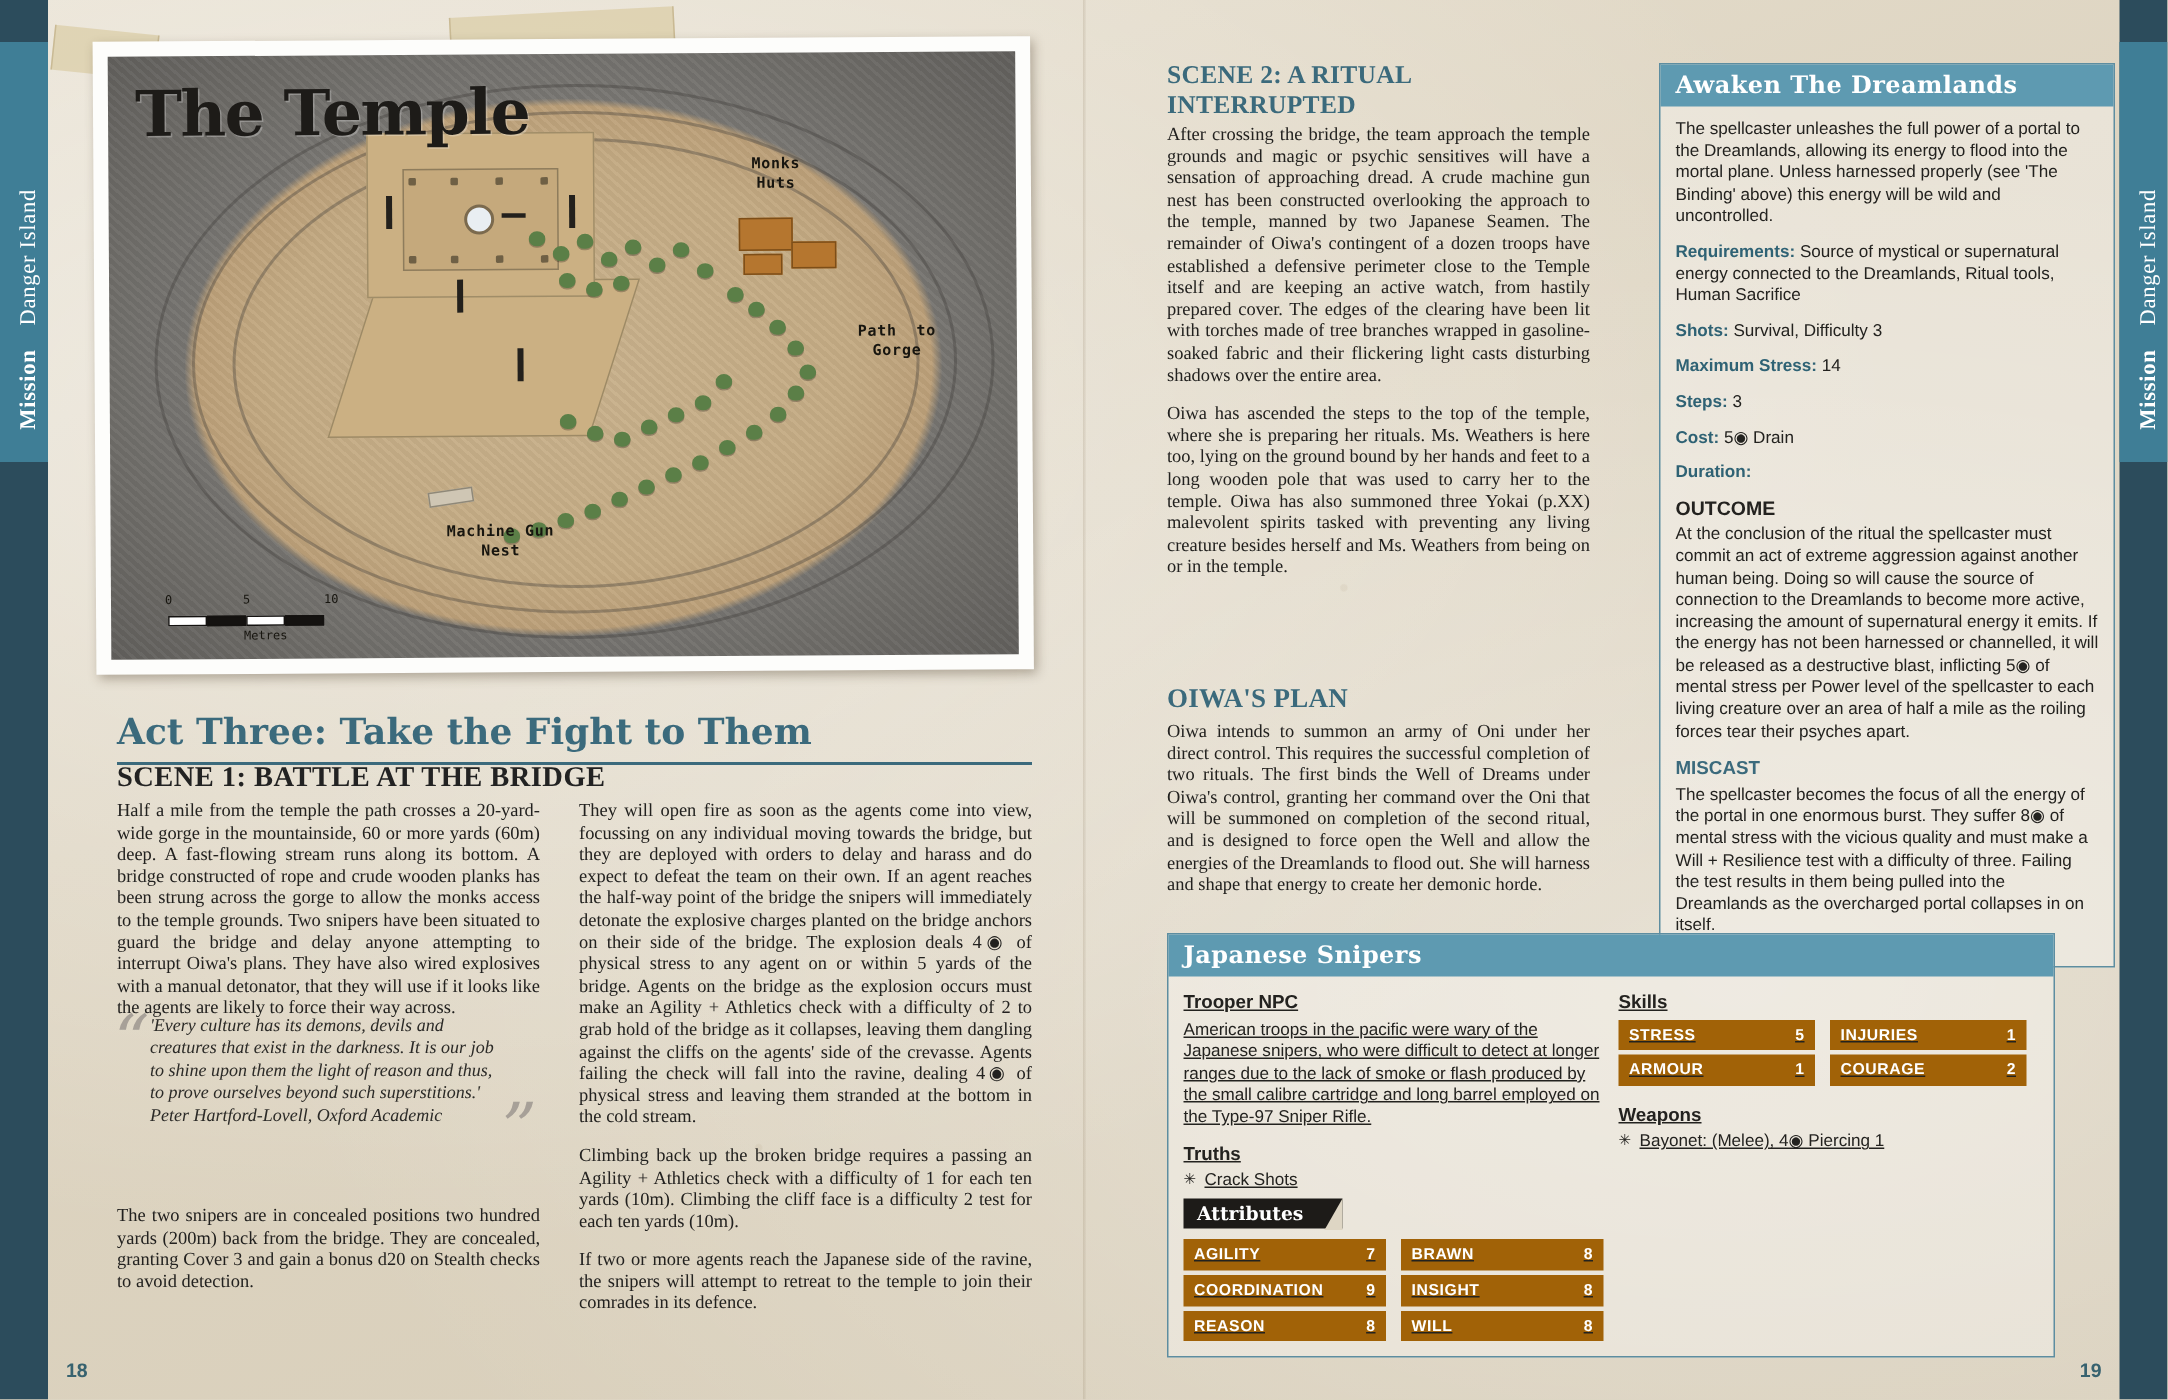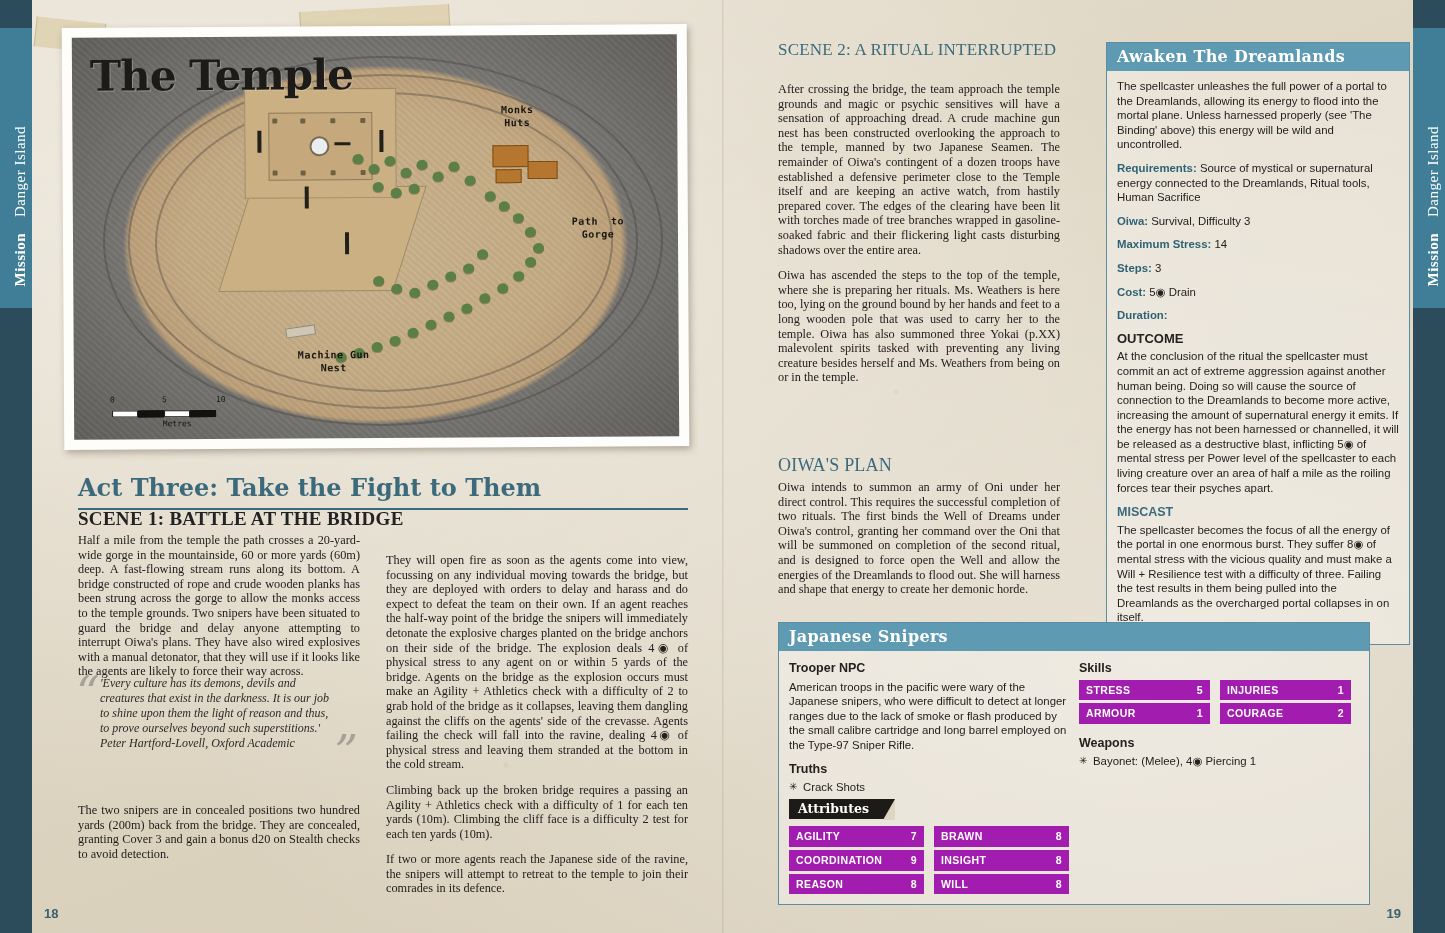--- a/index.html
+++ b/index.html
@@ -161,21 +161,21 @@
     letter-spacing:0px;
     border-bottom:2px solid #3b6a7c; padding-bottom:6px;
   }
   .scene-head{
     font-family:"Liberation Serif", serif;
     font-weight:bold; font-size:19px; color:#222;
     letter-spacing:0.3px;
   }
   .scene-head-blue{
     font-family:"Liberation Serif", serif;
-    font-weight:normal; font-size:17px; color:#3b6a7c;
+    font-weight:bold; font-size:17px; color:#3b6a7c;
     letter-spacing:0.2px; line-height:20px;
   }
 
   
   .col{
     position:absolute;
     font-family:"Liberation Serif", serif;
     font-size:12.3px; line-height:14.6px; color:#22211f;
     text-align:justify;
   }
@@ -226,21 +226,21 @@
     font-family:"Liberation Sans", sans-serif;
     font-weight:bold; font-size:12.5px; color:#3b6a7c; margin:10px 0 3px;
   }
 
   
   .statgrid{
     display:grid; grid-template-columns:1fr 1fr; gap:3px 10px; margin-top:4px;
   }
   .statbar{
     display:flex; justify-content:space-between; align-items:center;
-    background:#a21caf; color:#fff;
+    background:#a16207; color:#fff;
     font-family:"Liberation Sans", sans-serif;
     font-weight:bold; font-size:10.5px;
     padding:3px 7px; letter-spacing:0.4px;
   }
   .attr-banner{
     position:relative; display:inline-block;
     background:#1d1b18; color:#fff;
     font-family:"DejaVu Serif", serif; font-weight:bold;
     font-size:12.5px; padding:3px 26px 3px 9px;
     margin-bottom:3px;
@@ -394,21 +394,21 @@
 <div class="quote">
   <span class="qmark open">“</span>
   <span>'Every culture has its demons, devils and creatures that exist in the darkness. It is our job to shine upon them the light of reason and thus, to prove ourselves beyond such superstitions.'</span><span> Peter Hartford-Lovell, Oxford Academic</span>
   <span class="qmark close">”</span>
 </div>
 
 <div class="col" style="left:78px;top:803px;width:282px;">
   <p>The two snipers are in concealed positions two hundred yards (200m) back from the bridge. They are concealed, granting Cover 3 and gain a bonus d20 on Stealth checks to avoid detection.</p>
 </div>
 
-<div class="col" style="left:386px;top:533px;width:302px;margin-top:20px;">
+<div class="col" style="left:386px;top:533px;width:302px;">
   <p>They will open fire as soon as the agents come into view, focussing on any individual moving towards the bridge, but they are deployed with orders to delay and harass and do expect to defeat the team on their own. If an agent reaches the half-way point of the bridge the snipers will immediately detonate the explosive charges planted on the bridge anchors on their side of the bridge. The explosion deals 4◉ of physical stress to any agent on or within 5 yards of the bridge. Agents on the bridge as the explosion occurs must make an Agility + Athletics check with a difficulty of 2 to grab hold of the bridge as it collapses, leaving them dangling against the cliffs on the agents' side of the crevasse. Agents failing the check will fall into the ravine, dealing 4◉ of physical stress and leaving them stranded at the bottom in the cold stream.</p>
   <p>Climbing back up the broken bridge requires a passing an Agility + Athletics check with a difficulty of 1 for each ten yards (10m). Climbing the cliff face is a difficulty 2 test for each ten yards (10m).</p>
   <p>If two or more agents reach the Japanese side of the ravine, the snipers will attempt to retreat to the temple to join their comrades in its defence.</p>
 </div>
 
 <div class="scene-head-blue" style="position:absolute;left:778px;top:40px;width:280px;">SCENE 2: A RITUAL INTERRUPTED</div>
 
 <div class="col" style="left:778px;top:82px;width:282px;">
   <p>After crossing the bridge, the team approach the temple grounds and magic or psychic sensitives will have a sensation of approaching dread. A crude machine gun nest has been constructed overlooking the approach to the temple, manned by two Japanese Seamen. The remainder of Oiwa's contingent of a dozen troops have established a defensive perimeter close to the Temple itself and are keeping an active watch, from hastily prepared cover. The edges of the clearing have been lit with torches made of tree branches wrapped in gasoline-soaked fabric and their flickering light casts disturbing shadows over the entire area.</p>
   <p>Oiwa has ascended the steps to the top of the temple, where she is preparing her rituals. Ms. Weathers is here too, lying on the ground bound by her hands and feet to a long wooden pole that was used to carry her to the temple. Oiwa has also summoned three Yokai (p.XX) malevolent spirits tasked with preventing any living creature besides herself and Ms. Weathers from being on or in the temple.</p>
@@ -417,35 +417,35 @@
 <div class="scene-head-blue" style="position:absolute;left:778px;top:455px;width:282px;font-size:18px;">OIWA'S PLAN</div>
 <div class="col" style="left:778px;top:480px;width:282px;">
   <p>Oiwa intends to summon an army of Oni under her direct control. This requires the successful completion of two rituals. The first binds the Well of Dreams under Oiwa's control, granting her command over the Oni that will be summoned on completion of the second ritual, and is designed to force open the Well and allow the energies of the Dreamlands to flood out. She will harness and shape that energy to create her demonic horde.</p>
 </div>
 
 <div class="panel" style="left:1106px;top:42px;width:304px;">
   <div class="panel-head">Awaken The Dreamlands</div>
   <div class="panel-body">
     <p>The spellcaster unleashes the full power of a portal to the Dreamlands, allowing its energy to flood into the mortal plane. Unless harnessed properly (see 'The Binding' above) this energy will be wild and uncontrolled.</p>
     <p class="kv"><b class="blue">Requirements:</b><span> Source of mystical or supernatural energy connected to the Dreamlands, Ritual tools, Human Sacrifice</span></p>
-    <p class="kv"><b class="blue">Oiwa:</b><span> Survival, Difficulty 3</span></p>
+    <p class="kv"><b class="blue">Shots:</b><span> Survival, Difficulty 3</span></p>
     <p class="kv"><b class="blue">Maximum Stress:</b><span> 14</span></p>
     <p class="kv"><b class="blue">Steps:</b><span> 3</span></p>
     <p class="kv"><b class="blue">Cost:</b><span> 5◉ Drain</span></p>
     <p class="kv"><b class="blue">Duration:</b><span></span></p>
     <div class="outcome-h">OUTCOME</div>
     <p>At the conclusion of the ritual the spellcaster must commit an act of extreme aggression against another human being. Doing so will cause the source of connection to the Dreamlands to become more active, increasing the amount of supernatural energy it emits. If the energy has not been harnessed or channelled, it will be released as a destructive blast, inflicting 5◉ of mental stress per Power level of the spellcaster to each living creature over an area of half a mile as the roiling forces tear their psyches apart.</p>
     <div class="miscast-h">MISCAST</div>
     <p>The spellcaster becomes the focus of all the energy of the portal in one enormous burst. They suffer 8◉ of mental stress with the vicious quality and must make a Will + Resilience test with a difficulty of three. Failing the test results in them being pulled into the Dreamlands as the overcharged portal collapses in on itself.</p>
   </div>
 </div>
 
 <div class="panel" style="left:778px;top:622px;width:592px;">
   <div class="panel-head">Japanese Snipers</div>
-  <div class="panel-body" style="display:flex; gap:10px;">
+  <div class="panel-body" style="display:flex; gap:10px;text-decoration:underline;">
 
     <div style="width:280px;">
       <div class="sub-h blue">Trooper NPC</div>
       <p>American troops in the pacific were wary of the Japanese snipers, who were difficult to detect at longer ranges due to the lack of smoke or flash produced by the small calibre cartridge and long barrel employed on the Type-97 Sniper Rifle.</p>
       <div class="sub-h">Truths</div>
       <ul class="crack">
         <li>Crack Shots</li>
       </ul>
       <div class="attr-banner">Attributes</div>
       <div class="statgrid">

